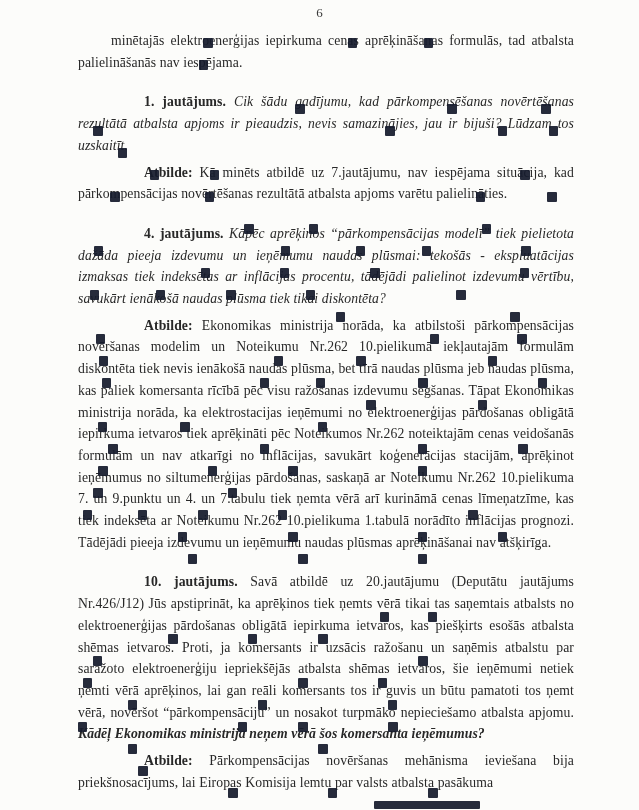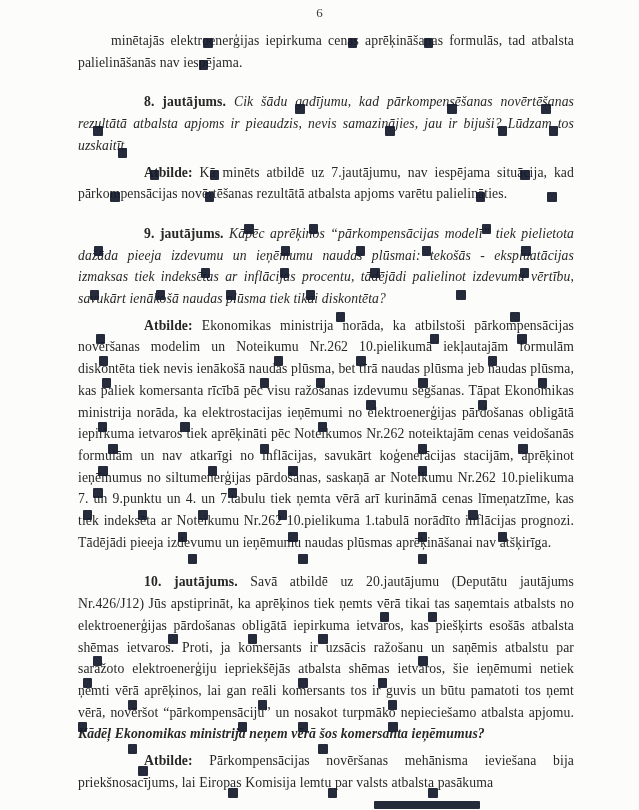--- a/index.html
+++ b/index.html
@@ -36,25 +36,25 @@
 <body>
 
 <div class="page">
 
   <div class="page-number">6</div>
 
   <div class="content">
 
     <p class="para intro">minētajās elektroenerģijas iepirkuma cenas aprēķināšanas formulās, tad atbalsta palielināšanās nav iespējama.</p>
 
-    <p class="para question"><strong class="qlabel">8. jautājums.</strong> <em class="qtext">Cik šādu gadījumu, kad pārkompensēšanas novērtēšanas rezultātā atbalsta apjoms ir pieaudzis, nevis samazinājies, jau ir bijuši? Lūdzam tos uzskaitīt.</em></p>
+    <p class="para question"><strong class="qlabel">1. jautājums.</strong> <em class="qtext">Cik šādu gadījumu, kad pārkompensēšanas novērtēšanas rezultātā atbalsta apjoms ir pieaudzis, nevis samazinājies, jau ir bijuši? Lūdzam tos uzskaitīt.</em></p>
 
     <p class="para answer"><strong class="alabel">Atbilde:</strong> <span>Kā minēts atbildē uz 7.jautājumu, nav iespējama situācija, kad pārkompensācijas novērtēšanas rezultātā atbalsta apjoms varētu palielināties.</span></p>
 
-    <p class="para question"><strong class="qlabel">9. jautājums.</strong> <em class="qtext">Kāpēc aprēķinos “pārkompensācijas modelī” tiek pielietota dažāda pieeja izdevumu un ieņēmumu naudas plūsmai: tekošās - ekspluatācijas izmaksas tiek indeksētas ar inflācijas procentu, tādējādi palielinot izdevumu vērtību, savukārt ienākošā naudas plūsma tiek tikai diskontēta?</em></p>
+    <p class="para question"><strong class="qlabel">4. jautājums.</strong> <em class="qtext">Kāpēc aprēķinos “pārkompensācijas modelī” tiek pielietota dažāda pieeja izdevumu un ieņēmumu naudas plūsmai: tekošās - ekspluatācijas izmaksas tiek indeksētas ar inflācijas procentu, tādējādi palielinot izdevumu vērtību, savukārt ienākošā naudas plūsma tiek tikai diskontēta?</em></p>
 
     <p class="para answer"><strong class="alabel">Atbilde:</strong> <span>Ekonomikas ministrija norāda, ka atbilstoši pārkompensācijas novēršanas modelim un Noteikumu Nr.262 10.pielikumā iekļautajām formulām diskontēta tiek nevis ienākošā naudas plūsma, bet tīrā naudas plūsma jeb naudas plūsma, kas paliek komersanta rīcībā pēc visu ražošanas izdevumu segšanas. Tāpat Ekonomikas ministrija norāda, ka elektrostacijas ieņēmumi no elektroenerģijas pārdošanas obligātā iepirkuma ietvaros tiek aprēķināti pēc Noteikumos Nr.262 noteiktajām cenas veidošanās formulām un nav atkarīgi no inflācijas, savukārt koģenerācijas stacijām, aprēķinot ieņēmumus no siltumenerģijas pārdošanas, saskaņā ar Noteikumu Nr.262 10.pielikuma 7. un 9.punktu un 4. un 7.tabulu tiek ņemta vērā arī kurināmā cenas līmeņatzīme, kas tiek indeksēta ar Noteikumu Nr.262 10.pielikuma 1.tabulā norādīto inflācijas prognozi. Tādējādi pieeja izdevumu un ieņēmumu naudas plūsmas aprēķināšanai nav atšķirīga.</span></p>
 
     <p class="para question"><strong class="qlabel">10. jautājums.</strong> <span class="q10-body">Savā atbildē uz 20.jautājumu (Deputātu jautājums Nr.426/J12) Jūs apstiprināt, ka aprēķinos tiek ņemts vērā tikai tas saņemtais atbalsts no elektroenerģijas pārdošanas obligātā iepirkuma ietvaros, kas piešķirts esošās atbalsta shēmas ietvaros. Proti, ja komersants ir uzsācis ražošanu un saņēmis atbalstu par saražoto elektroenerģiju iepriekšējās atbalsta shēmas ietvaros, šie ieņēmumi netiek ņemti vērā aprēķinos, lai gan reāli komersants tos ir guvis un būtu pamatoti tos ņemt vērā, novēršot “pārkompensāciju” un nosakot turpmāko nepieciešamo atbalsta apjomu.</span> <em class="q10-tail">Kādēļ Ekonomikas ministrija neņem vērā šos komersanta ieņēmumus?</em></p>
 
     <p class="para answer"><strong class="alabel">Atbilde:</strong> <span>Pārkompensācijas novēršanas mehānisma ieviešana bija priekšnosacījums, lai Eiropas Komisija lemtu par valsts atbalsta pasākuma</span></p>
 
   </div>
 
   <div class="marks-layer">

